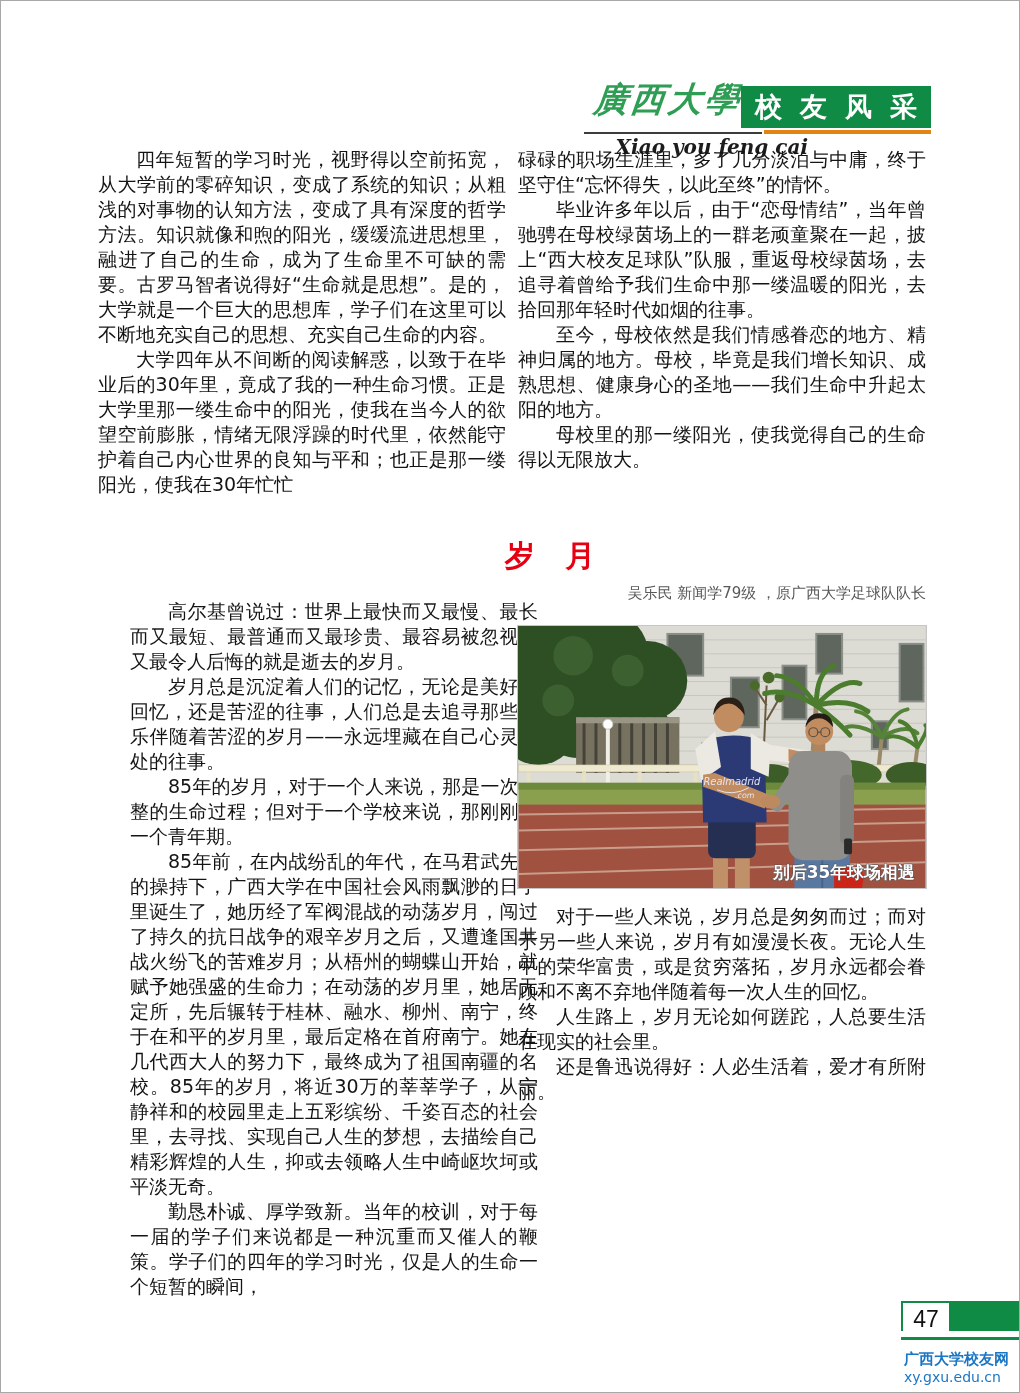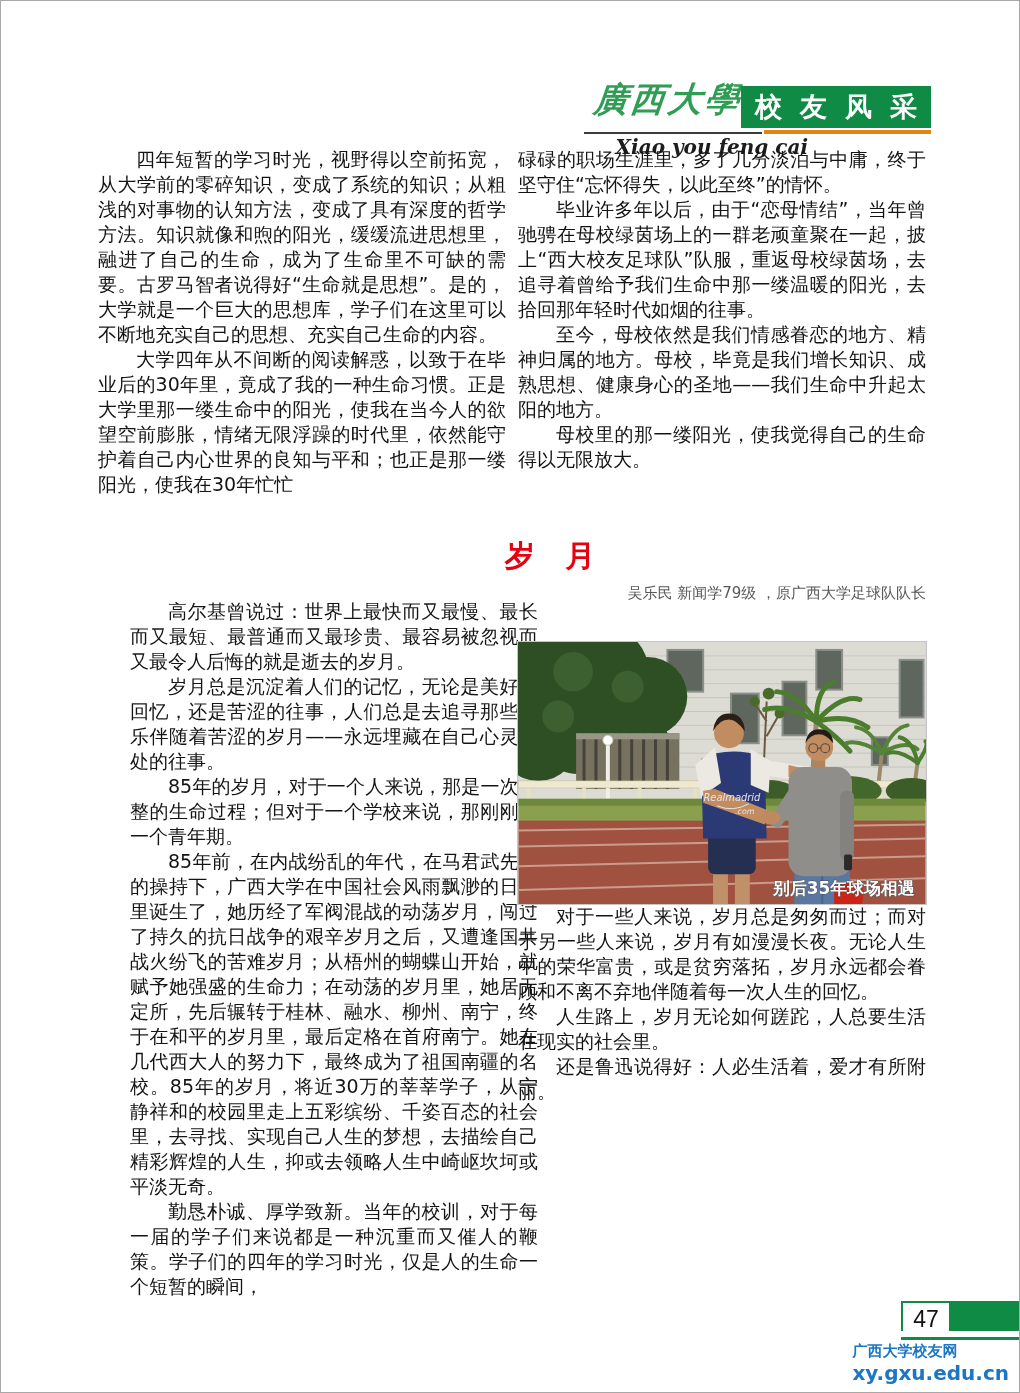--- a/index.html
+++ b/index.html
@@ -51,37 +51,37 @@
     font-size:30px; font-weight:bold; color:#e60012; letter-spacing:10px;padding-left:44px;
   }
   .byline {
     position:absolute; left:517px; top:583px; width:408px; text-align:right;
     font-size:15px; color:#595757;
   }
 
   
   .photo {
     position:absolute; left:516px; top:624px; width:408px; height:262px;
-    border:1px solid #c6c6c6; background:#cfd3cf;margin-top:16px;
+    border:1px solid #c6c6c6; background:#cfd3cf;
   }
   .photo svg { display:block; }
 
   
   .pagenum-band { position:absolute; left:900px; top:1300px; width:119px; height:30px; background:#0f8b45; }
   .pagenum-box  {
     position:absolute; left:902px; top:1302px; width:46px; height:32px; background:#ffffff;
     display:flex; align-items:center; justify-content:center;
     font-family:"Liberation Sans", sans-serif; font-size:23px; color:#111;
   }
   .pagenum-line { position:absolute; left:900px; top:1336px; width:119px; height:3px; background:#0f8b45; }
 
   
   .watermark { position:absolute; right:10px; bottom:6px; text-align:left; color:#1b76c4; line-height:1.25; }
   .watermark .wm1 { font-size:15px; font-weight:bold; }
-  .watermark .wm2 { font-size:20px; font-weight:bold; }
+  .watermark .wm2 { font-size:14px; font-weight:normal; }
 </style>
 </head>
 <body>
 
 <div class="page">
 
   <div class="header">
     <div class="calligraphy">廣西大學</div>
     <div class="banner-box">
       <span>校</span>

